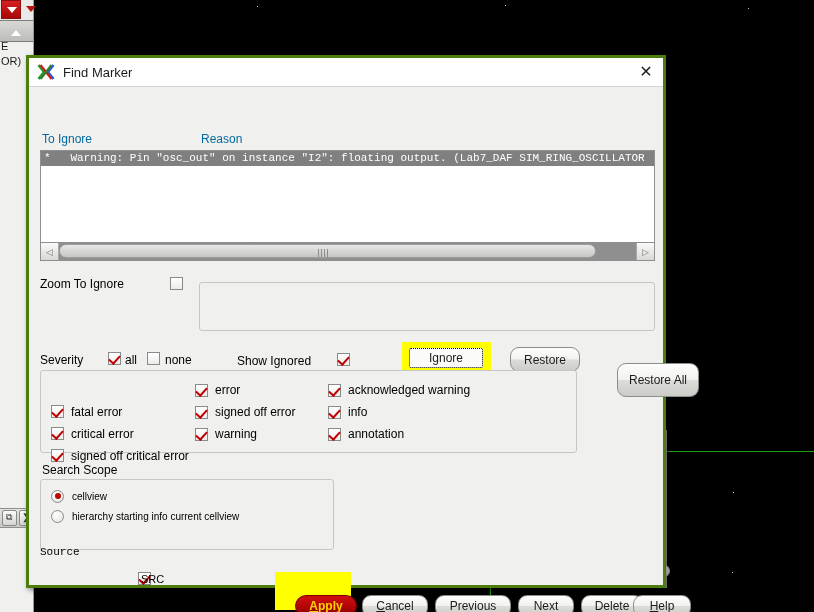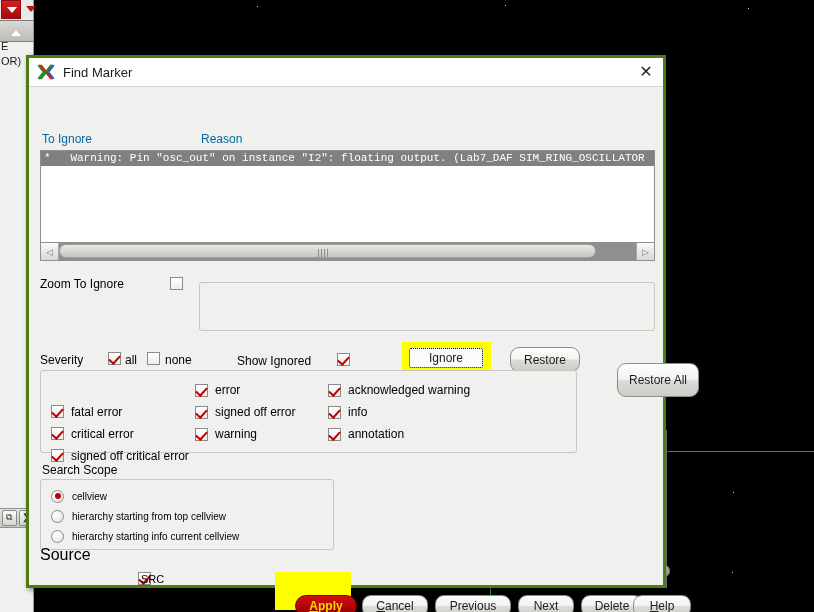--- a/index.html
+++ b/index.html
@@ -432,21 +432,22 @@
     left: 2.5px; top: 2.5px;
     width: 6px; height: 6px;
     border-radius: 50%;
     background: #c00000;
   }
 
   
   .source-label {
     position: absolute;
     left: 11px; top: 459px;
-    font-size: 16px;
+    font-size: 11px;
+    font-family: Liberation Mono, monospace;
   }
   .chk-src {
     position: absolute;
     left: 109px; top: 485px;
   }
   .lbl-src {
     position: absolute;
     left: 112px; top: 486px;
     font-size: 11px;
   }
@@ -604,24 +605,20 @@
     </div>
 
     <div class="scope-label">Search Scope</div>
     <div class="grp-scope">
       <div class="radio-row">
         <span class="radio selected"></span>
         <span>cellview</span>
       </div>
       <div class="radio-row">
         <span class="radio"></span>
-        <span>hierarchy starting from top cellview</span>
-      </div>
-      <div class="radio-row">
-        <span class="radio"></span>
         <span>hierarchy starting info current cellview</span>
       </div>
     </div>
 
     <div class="source-label">Source</div>
     <span class="chk checked chk-src"></span>
     <span class="lbl-src">SRC</span>
 
     <div class="hl-yellow hl-apply"></div>
     <div class="btn btn-apply">

